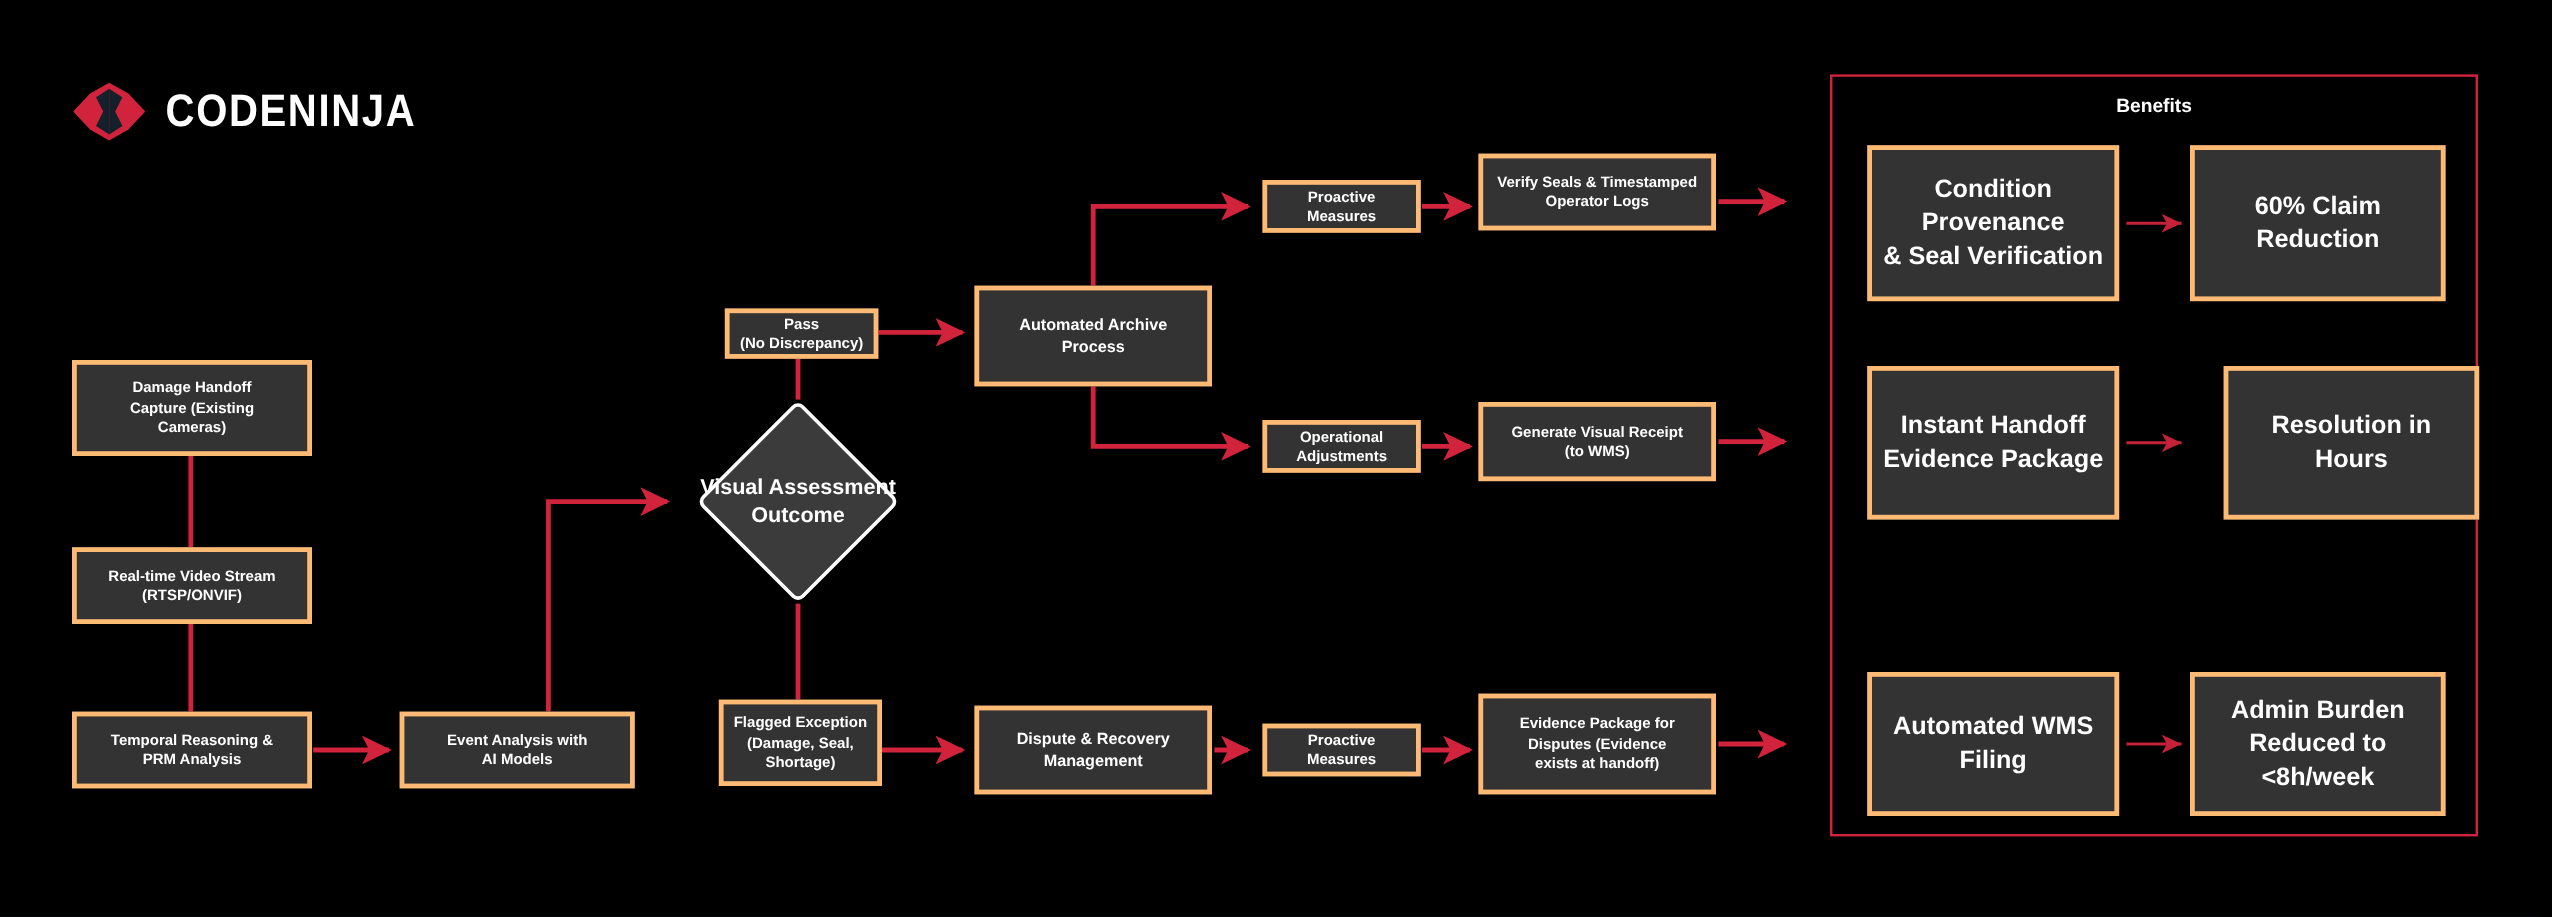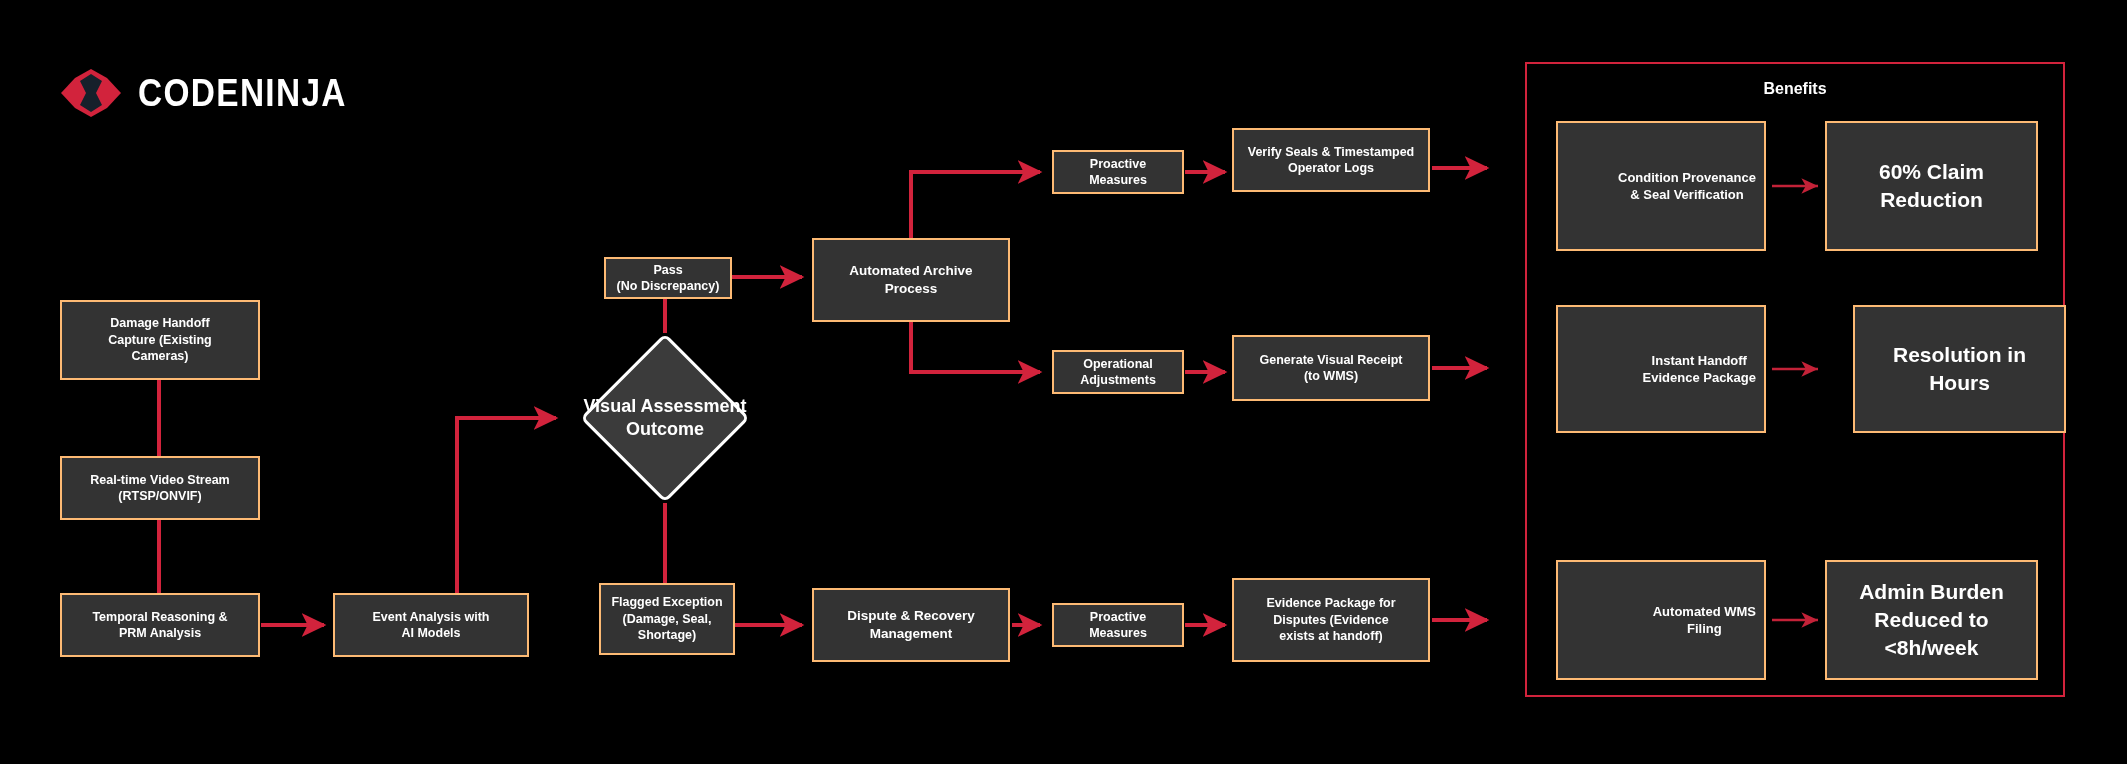--- a/index.html
+++ b/index.html
@@ -43,34 +43,34 @@
     transform: scaleX(0.88);
     transform-origin: left center;
     white-space: nowrap;
   }
 
   
   .node {
     position: absolute;
     box-sizing: border-box;
     background: #333333;
-    border: 2px solid #fdba74;
+    border: 4px solid #fdba74;
     display: flex;
     align-items: center;
     justify-content: center;
     text-align: center;
     font-weight: 700;
     color: #ffffff;
     line-height: 1.32;
     padding: 4px 8px;
   }
   .node span { display: block; }
   .fs12 { font-size: 12.5px; }
   .fs13 { font-size: 13.5px; }
-  .fs15 { font-size: 13px; justify-content: flex-end; }
+  .fs15 { font-size: 21px; }
   .fs16 { font-size: 21px; }
 
   
   .diamond-wrap {
     position: absolute;
     width: 176px;
     height: 176px;
   }
   .diamond-shape {
     position: absolute;

